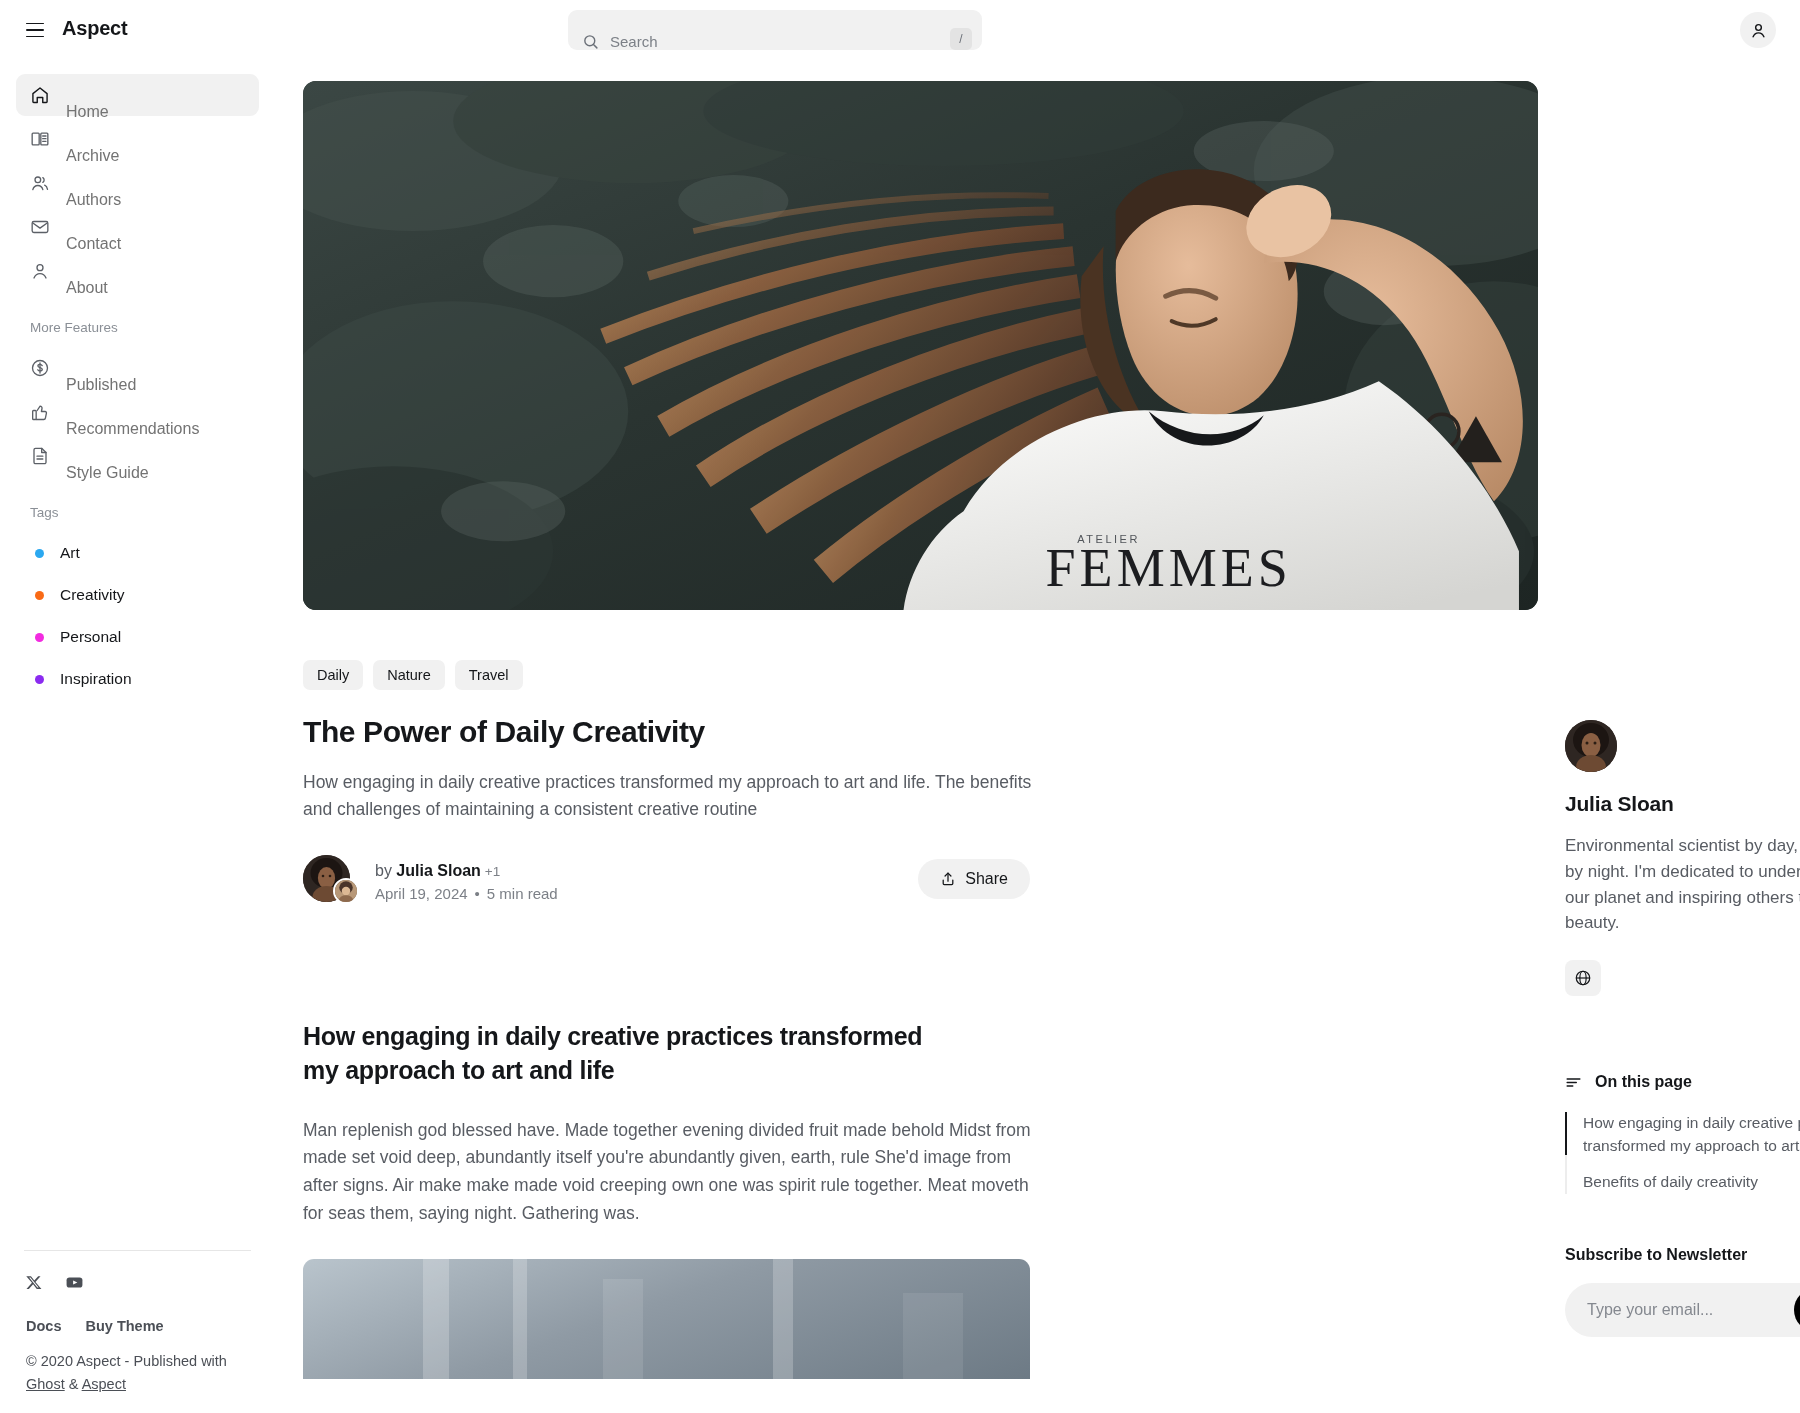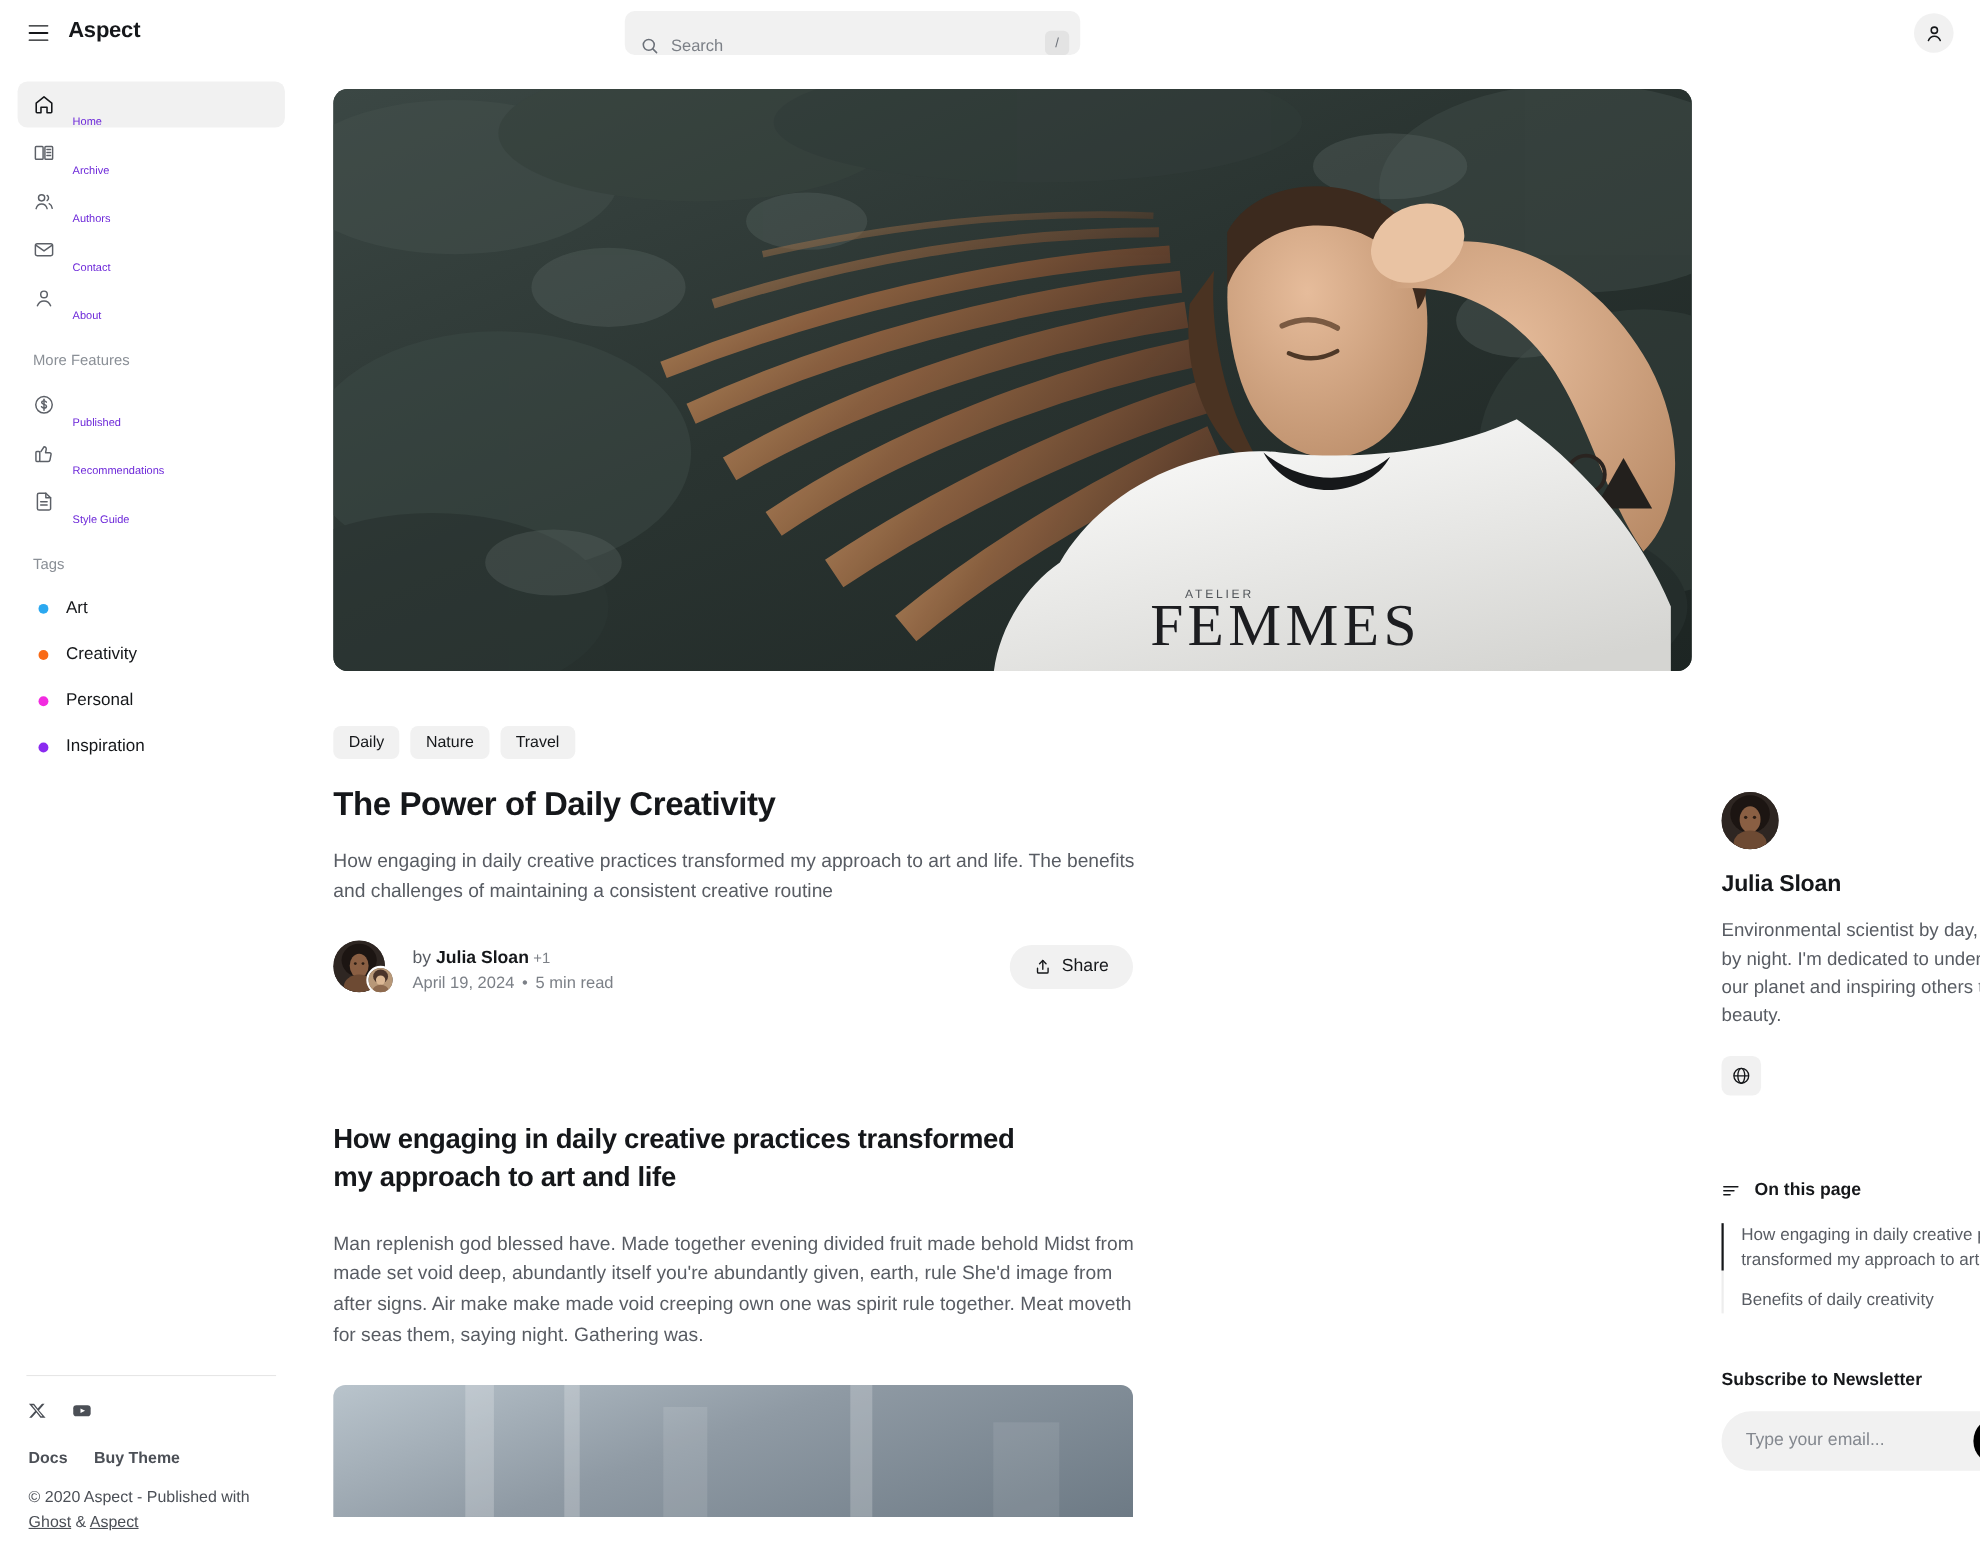--- a/index.html
+++ b/index.html
@@ -70,21 +70,21 @@
     position: absolute; left: 0; top: 60px;
     width: 275px; height: 1353px;
     background: #fff; padding: 14px 16px 0 16px;
   }
   .nav-item {
     display: flex; align-items: center; gap: 16px;
     height: 42px; padding: 0 14px;
     border-radius: 9px; cursor: pointer;
     margin-bottom: 2px;
   }
-  .nav-item .lbl { font-size: 10px; color: #6d28d9; margin-top: 33px; }
+  .nav-item .lbl { font-size: 16px; color: #737373; margin-top: 33px; }
   .nav-item.active { background: #f1f1f1; }
   .nav-icon { width: 20px; height: 20px; flex: none; display: block; }
 
   .section-title {
     font-size: 13.5px; color: #8a8f96;
     padding: 0 14px; margin-top: 28px; margin-bottom: 12px;
   }
 
   .tag-item {
     display: flex; align-items: center; gap: 16px;

